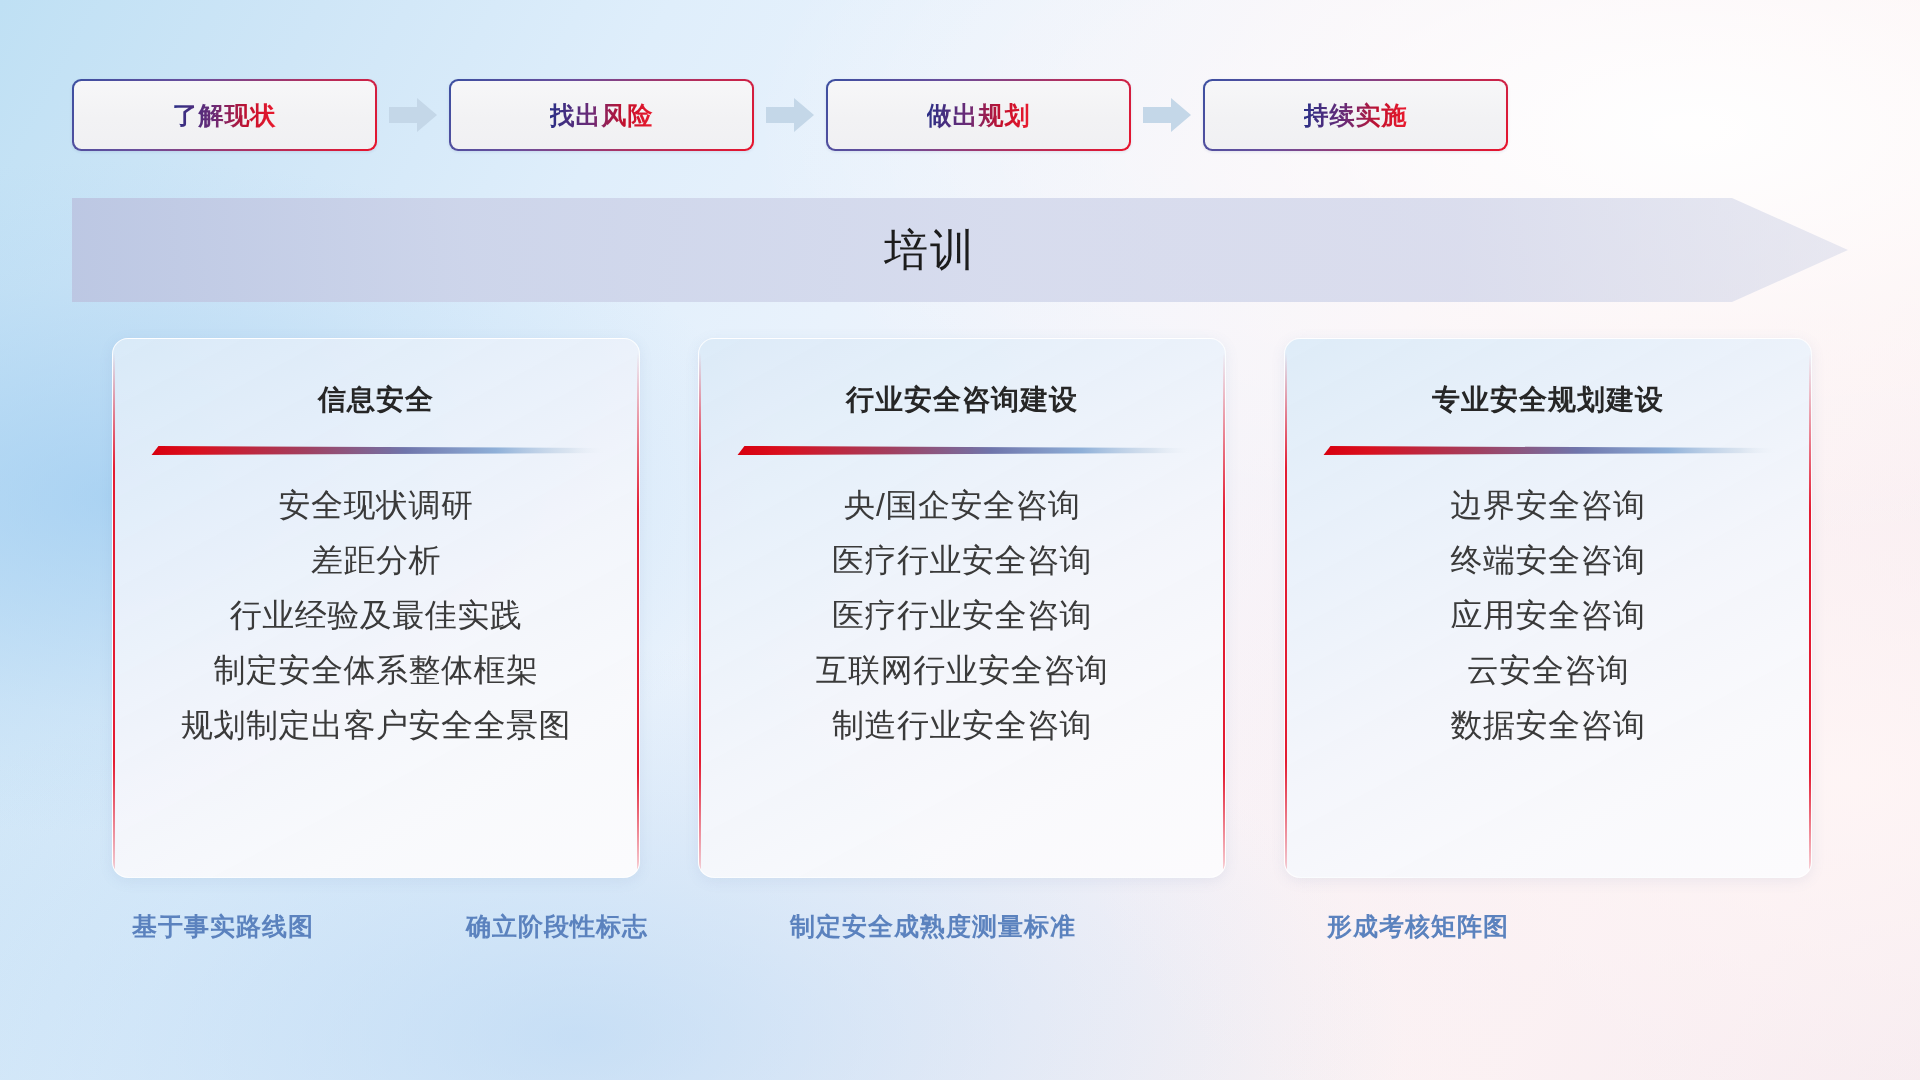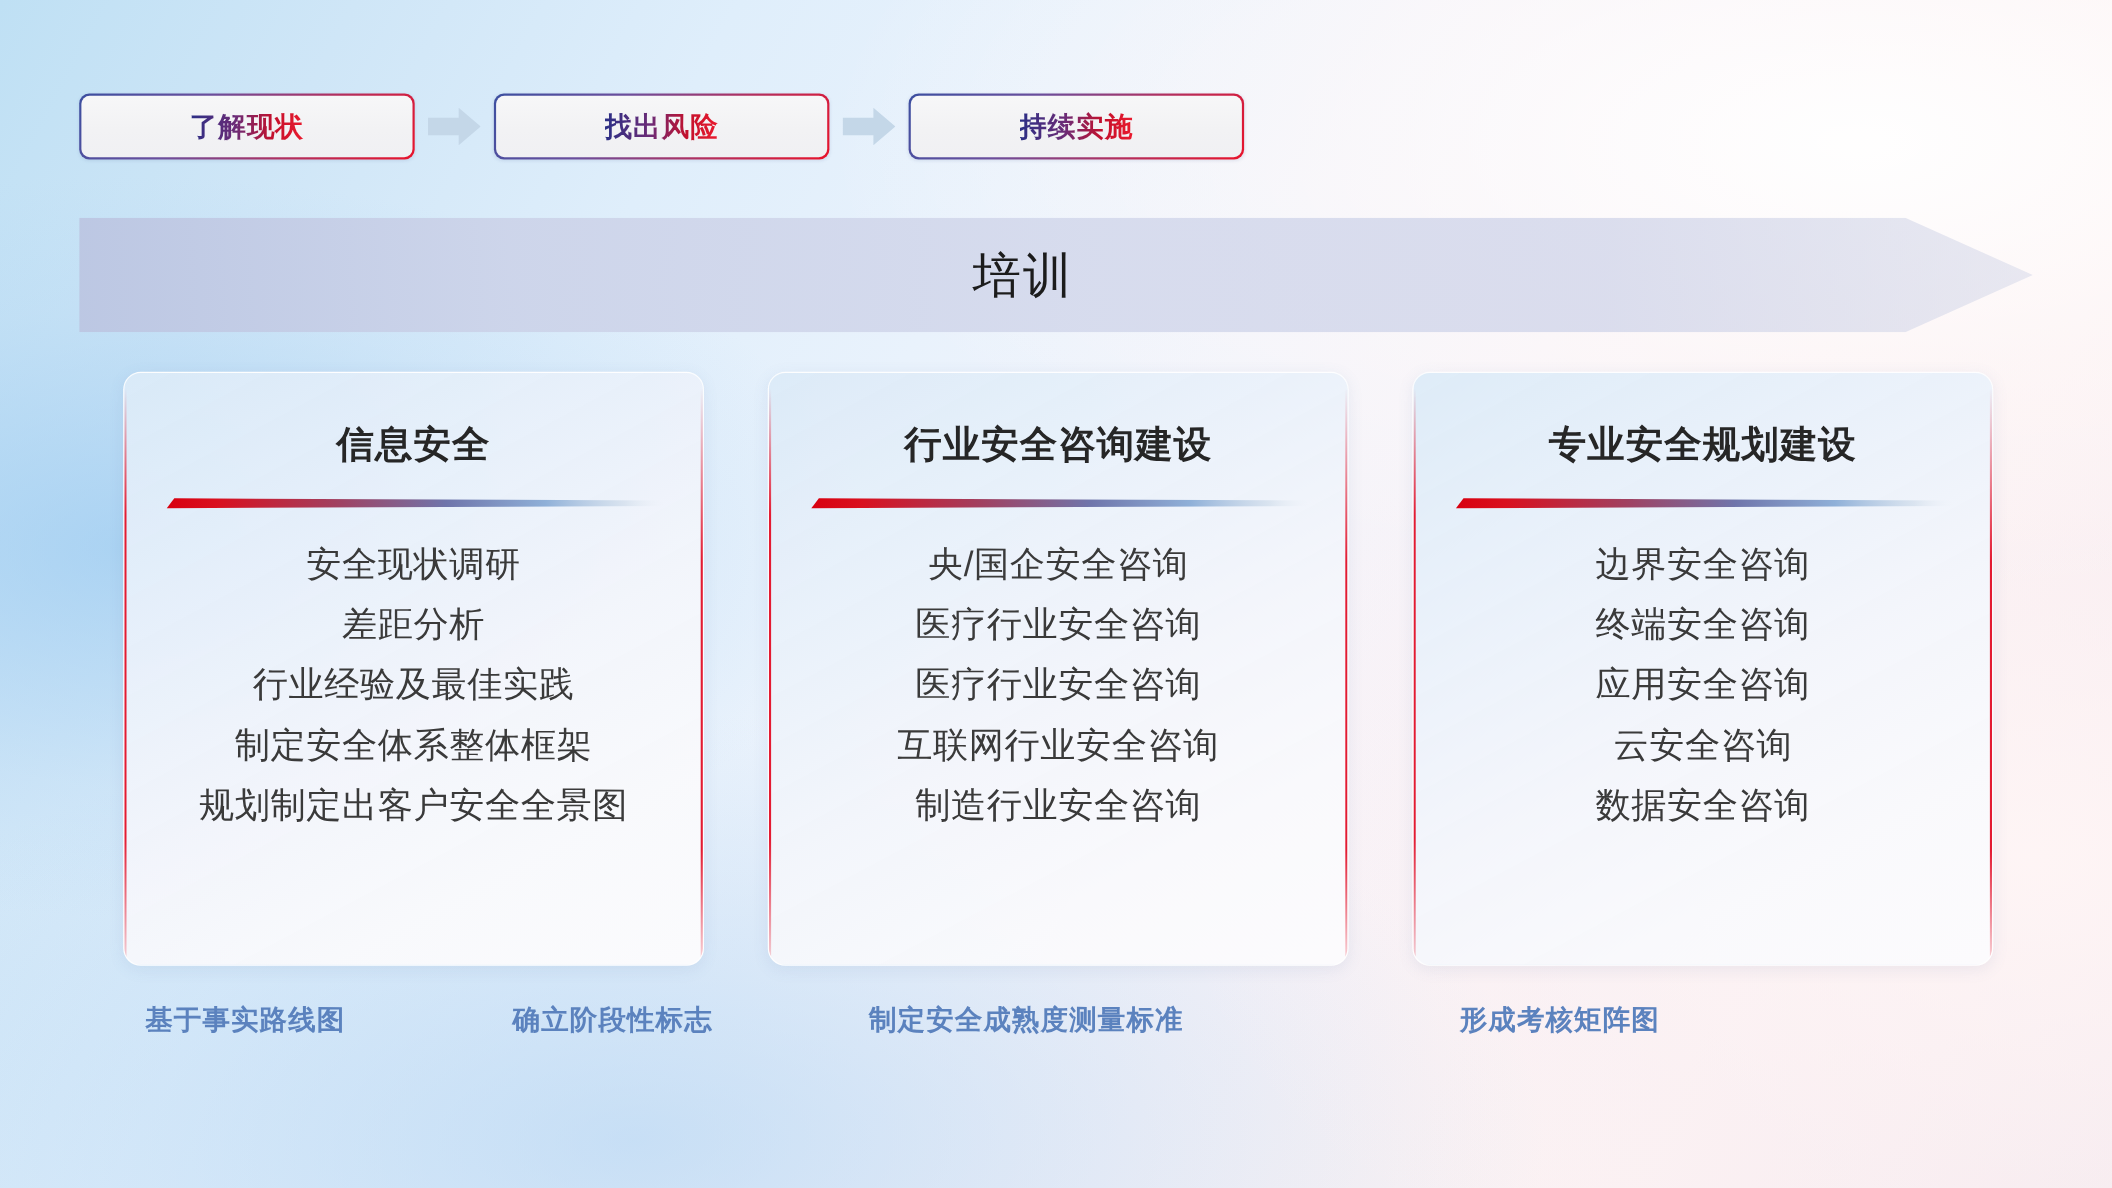--- a/index.html
+++ b/index.html
@@ -41,21 +41,21 @@
     left: 72px;
     top: 76px;
     width: 1776px;
     height: 78px;
     display: flex;
     align-items: center;
   }
   .proc-wrap { display: flex; align-items: center; }
   .proc-box {
     width: 305px;
-    height: 60px;
+    height: 72px;
     border-radius: 9px;
     padding: 1.6px;
     background: linear-gradient(128deg, #3c4fa0 0%, #6a4e9c 34%, #b03060 66%, #e8132b 100%);
     box-shadow: 0 1px 3px rgba(60,80,140,0.12);
   }
   .proc-inner {
     width: 100%;
     height: 100%;
     border-radius: 7.6px;
     background: linear-gradient(180deg, #f7f7f8 0%, #f2f2f4 55%, #f0f0f3 100%);
@@ -148,21 +148,21 @@
   .card-body {
     position: relative;
     z-index: 2;
     height: 100%;
     padding: 44px 34px 26px;
     display: flex;
     flex-direction: column;
     align-items: center;
   }
   .card-title {
-    font-size: 34px;
+    font-size: 28px;
     font-weight: bold;
     color: #262626;
     line-height: 1.24;
     text-align: left;
     letter-spacing: 1px;
   }
   .card-title .line2 { display: block; }
   .divider {
     width: 100%;
     height: 13px;
@@ -217,20 +217,32 @@
         <div class="proc-arrow">
           <svg width="48" height="34" viewBox="0 0 48 34">
             <path d="M0,9 L28,9 L28,0 L48,17 L28,34 L28,25 L0,25 Z" fill="#c4d7e8"></path>
           </svg>
         </div>
       </div>
       <div class="proc-wrap">
         <div class="proc-box">
           <div class="proc-inner">
             <span class="proc-label">找出风险</span>
+          </div>
+        </div>
+        <div class="proc-arrow">
+          <svg width="48" height="34" viewBox="0 0 48 34">
+            <path d="M0,9 L28,9 L28,0 L48,17 L28,34 L28,25 L0,25 Z" fill="#c4d7e8"></path>
+          </svg>
+        </div>
+      </div>
+      <div class="proc-wrap">
+        <div class="proc-box">
+          <div class="proc-inner">
+            <span class="proc-label">做出规划</span>
           </div>
         </div>
         <div class="proc-arrow">
           <svg width="48" height="34" viewBox="0 0 48 34">
             <path d="M0,9 L28,9 L28,0 L48,17 L28,34 L28,25 L0,25 Z" fill="#c4d7e8"></path>
           </svg>
         </div>
       </div>
       <div class="proc-wrap">
         <div class="proc-box">

